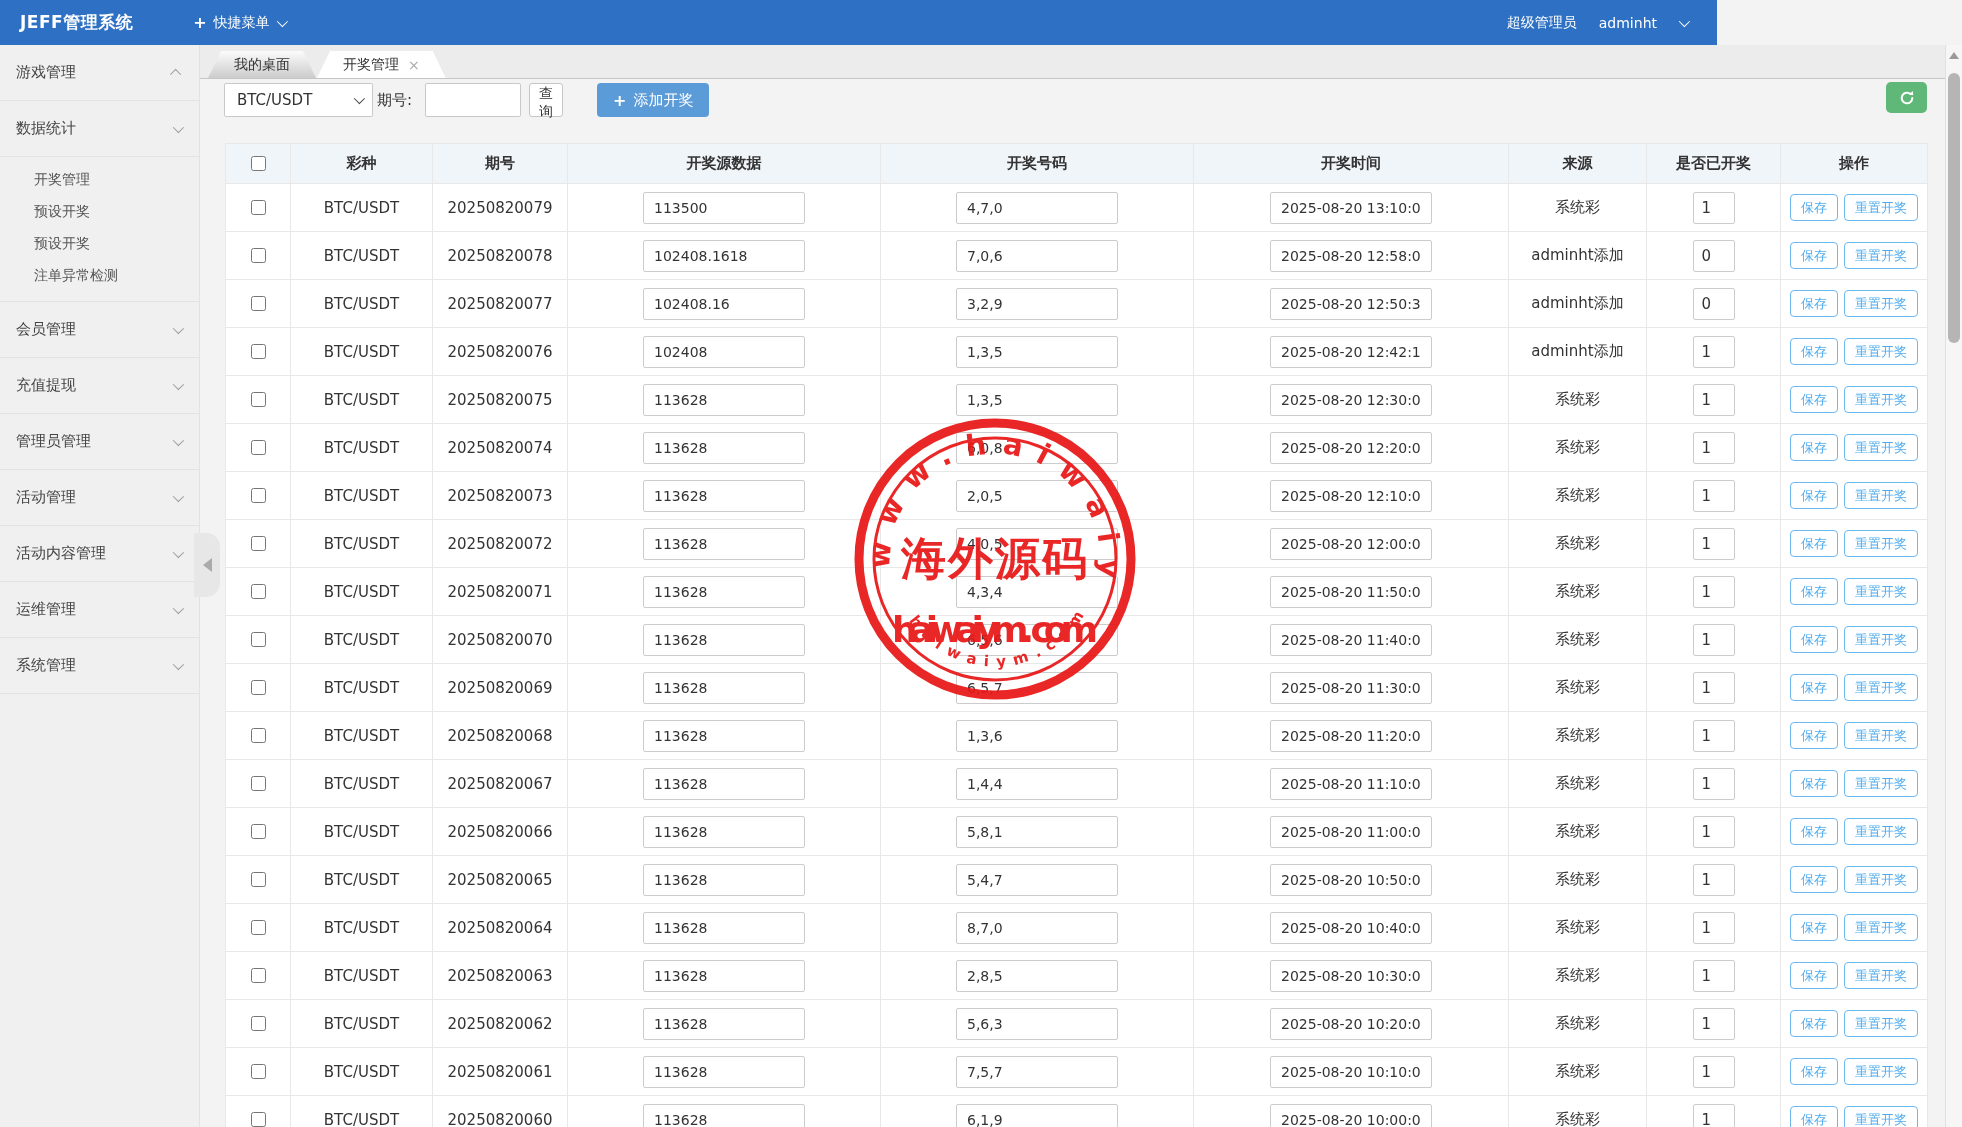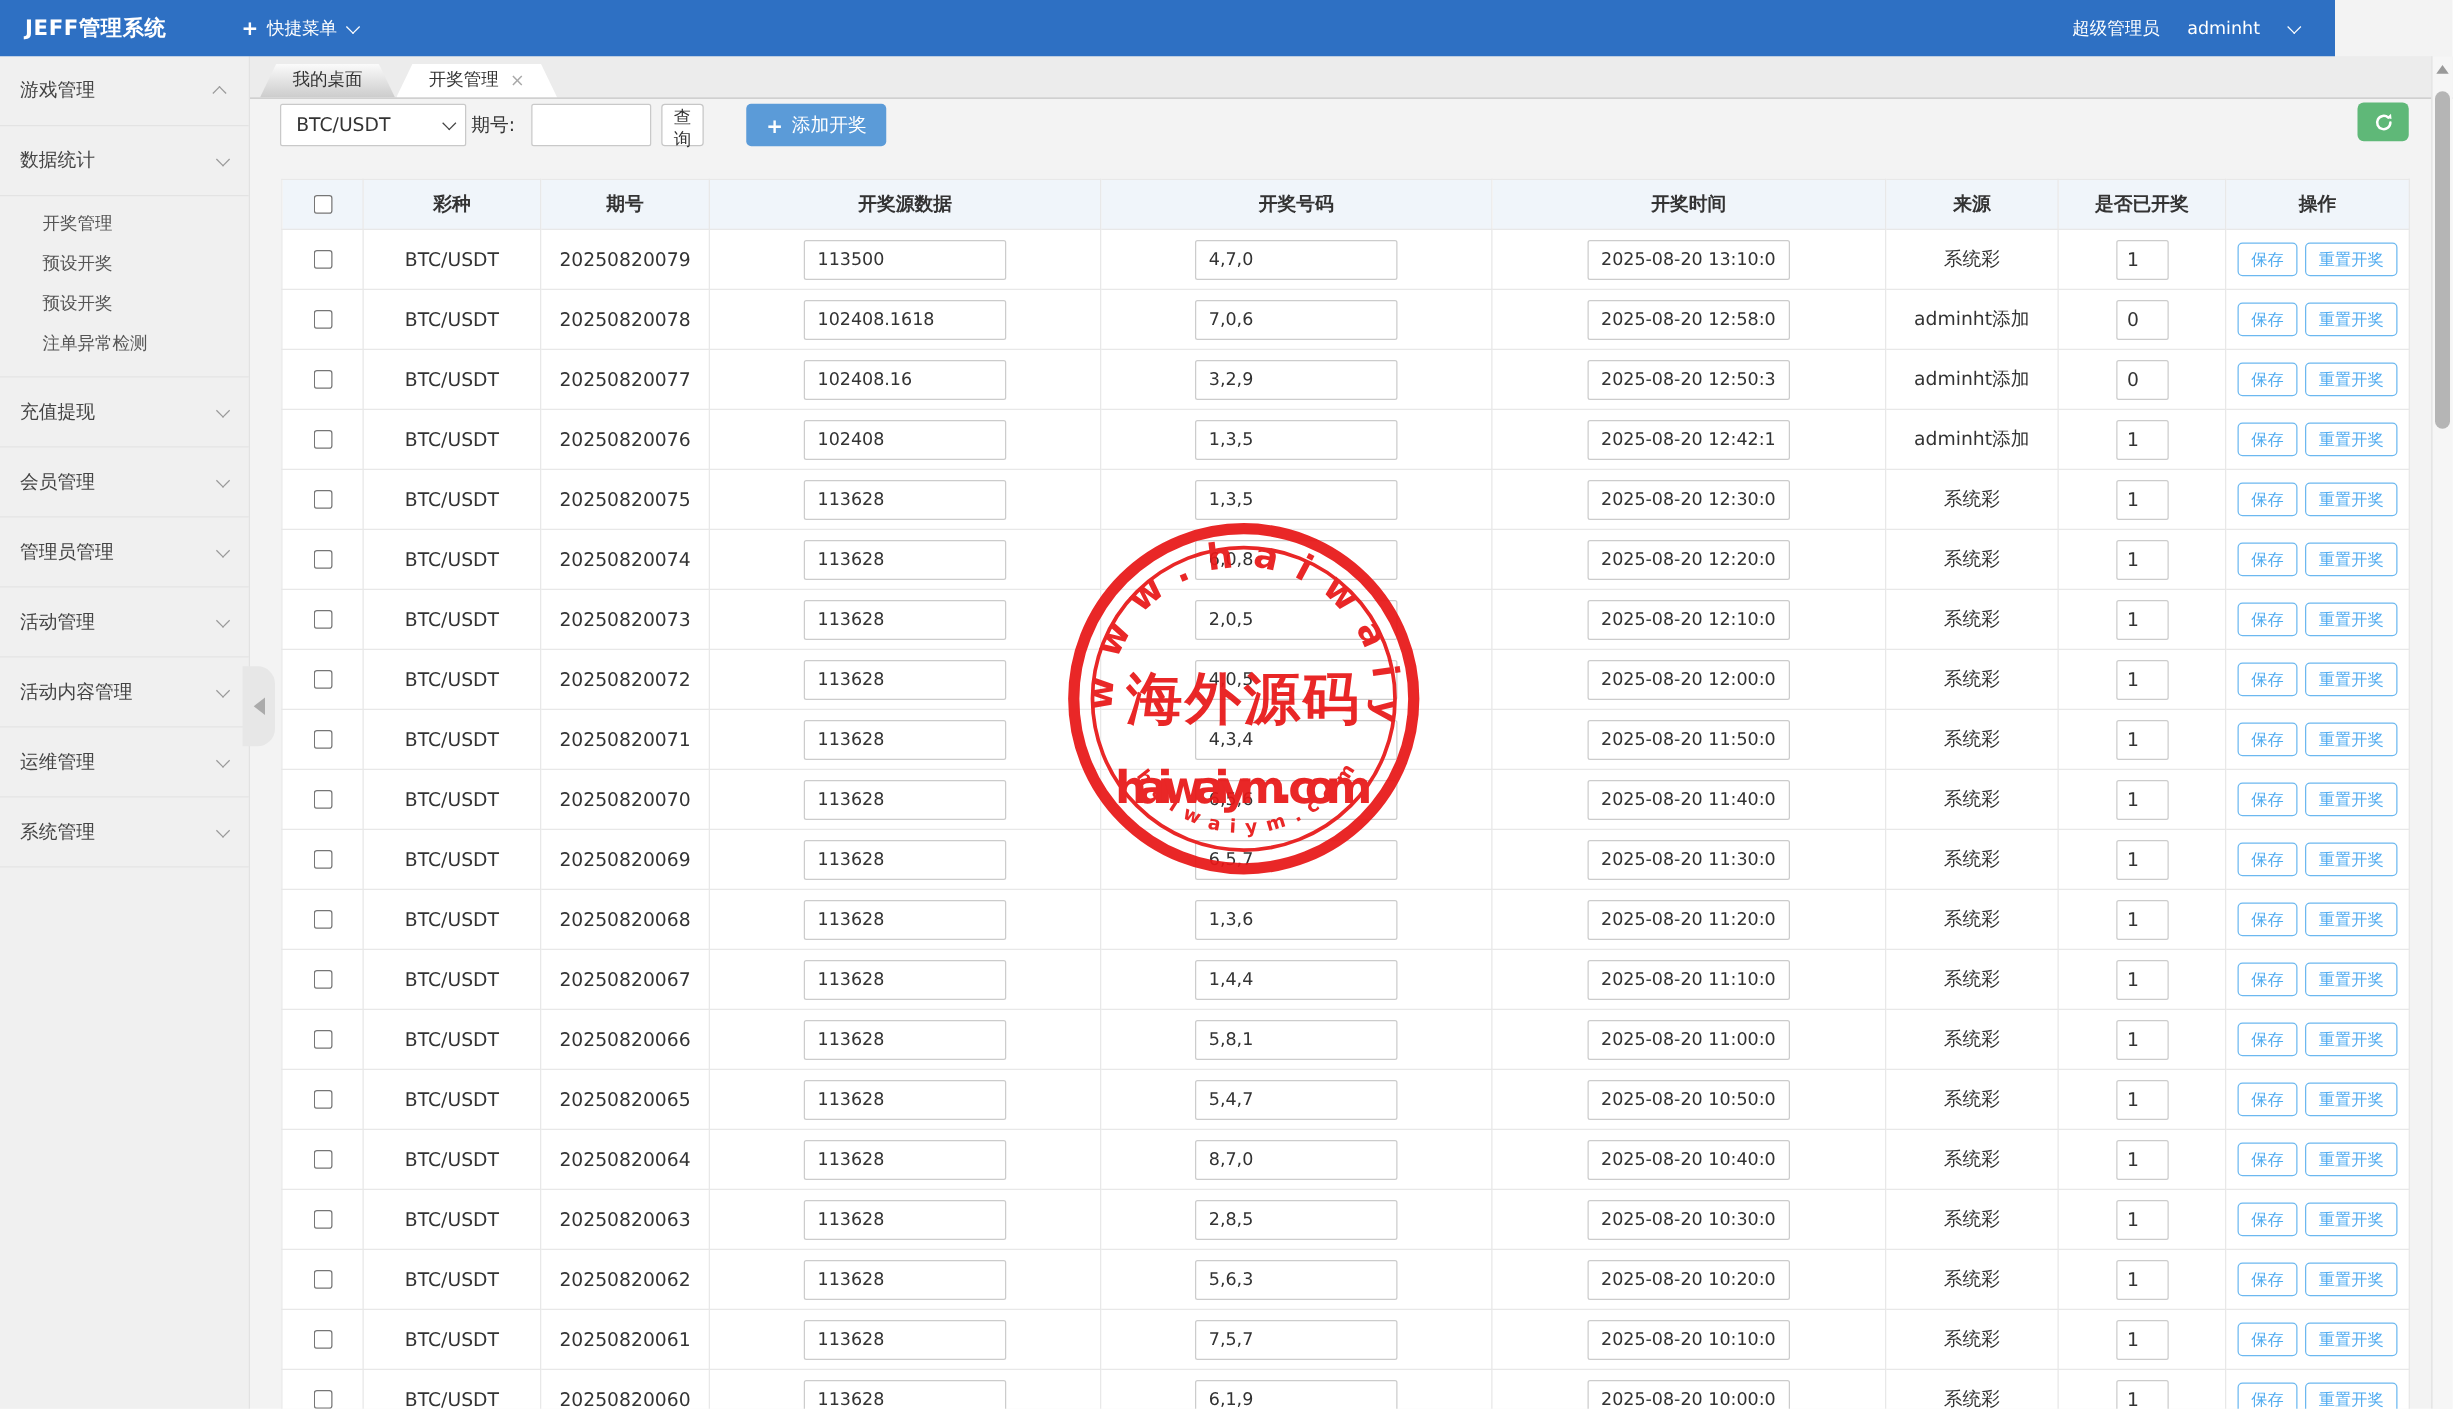--- a/index.html
+++ b/index.html
@@ -4,21 +4,21 @@
 <style>
   * { box-sizing: border-box; }
   html,body { margin:0; padding:0; }
   body {
     width:1962px; height:1127px; overflow:hidden; position:relative;
     background:#f3f3f3;
     font-family:"DejaVu Sans","Liberation Sans",sans-serif;
     color:#333;
   }
   
-  #topbar { position:absolute; left:0; top:0; width:1868px; height:45px;
+  #topbar { position:absolute; left:0; top:0; width:1717px; height:45px;
     background:#2e70c3; color:#fff; display:flex; align-items:center; z-index:30; }
   .brand { margin-left:20px; font-size:17px; font-weight:bold; letter-spacing:.5px; }
   .quick-menu { margin-left:60px; font-size:14px; display:flex; align-items:center; gap:7px; cursor:pointer; }
   .plus-glyph { font-size:16px; font-weight:bold; }
   .chev { display:inline-block; width:8px; height:8px; border-right:1.6px solid currentColor;
     border-bottom:1.6px solid currentColor; transform:rotate(45deg) translateY(-2px); }
   .chev.up { transform:rotate(-135deg) translateY(-2px); }
   .user-area { margin-left:auto; margin-right:30px; font-size:14px; display:flex; align-items:center; gap:22px; cursor:pointer; }
   
   #sidebar { position:absolute; left:0; top:45px; width:200px; height:1082px;
@@ -108,25 +108,25 @@
       <span>数据统计</span>
       <span class="chev "></span>
     </div>
     <div class="side-sub">
       <div class="side-sub-item">开奖管理</div>
       <div class="side-sub-item">预设开奖</div>
       <div class="side-sub-item">预设开奖</div>
       <div class="side-sub-item">注单异常检测</div>
     </div>
     <div class="side-item">
+      <span>会员管理</span>
+      <span class="chev "></span>
+    </div>
+    <div class="side-item">
       <span>充值提现</span>
-      <span class="chev "></span>
-    </div>
-    <div class="side-item">
-      <span>会员管理</span>
       <span class="chev "></span>
     </div>
     <div class="side-item">
       <span>管理员管理</span>
       <span class="chev "></span>
     </div>
     <div class="side-item">
       <span>活动管理</span>
       <span class="chev "></span>
     </div>

